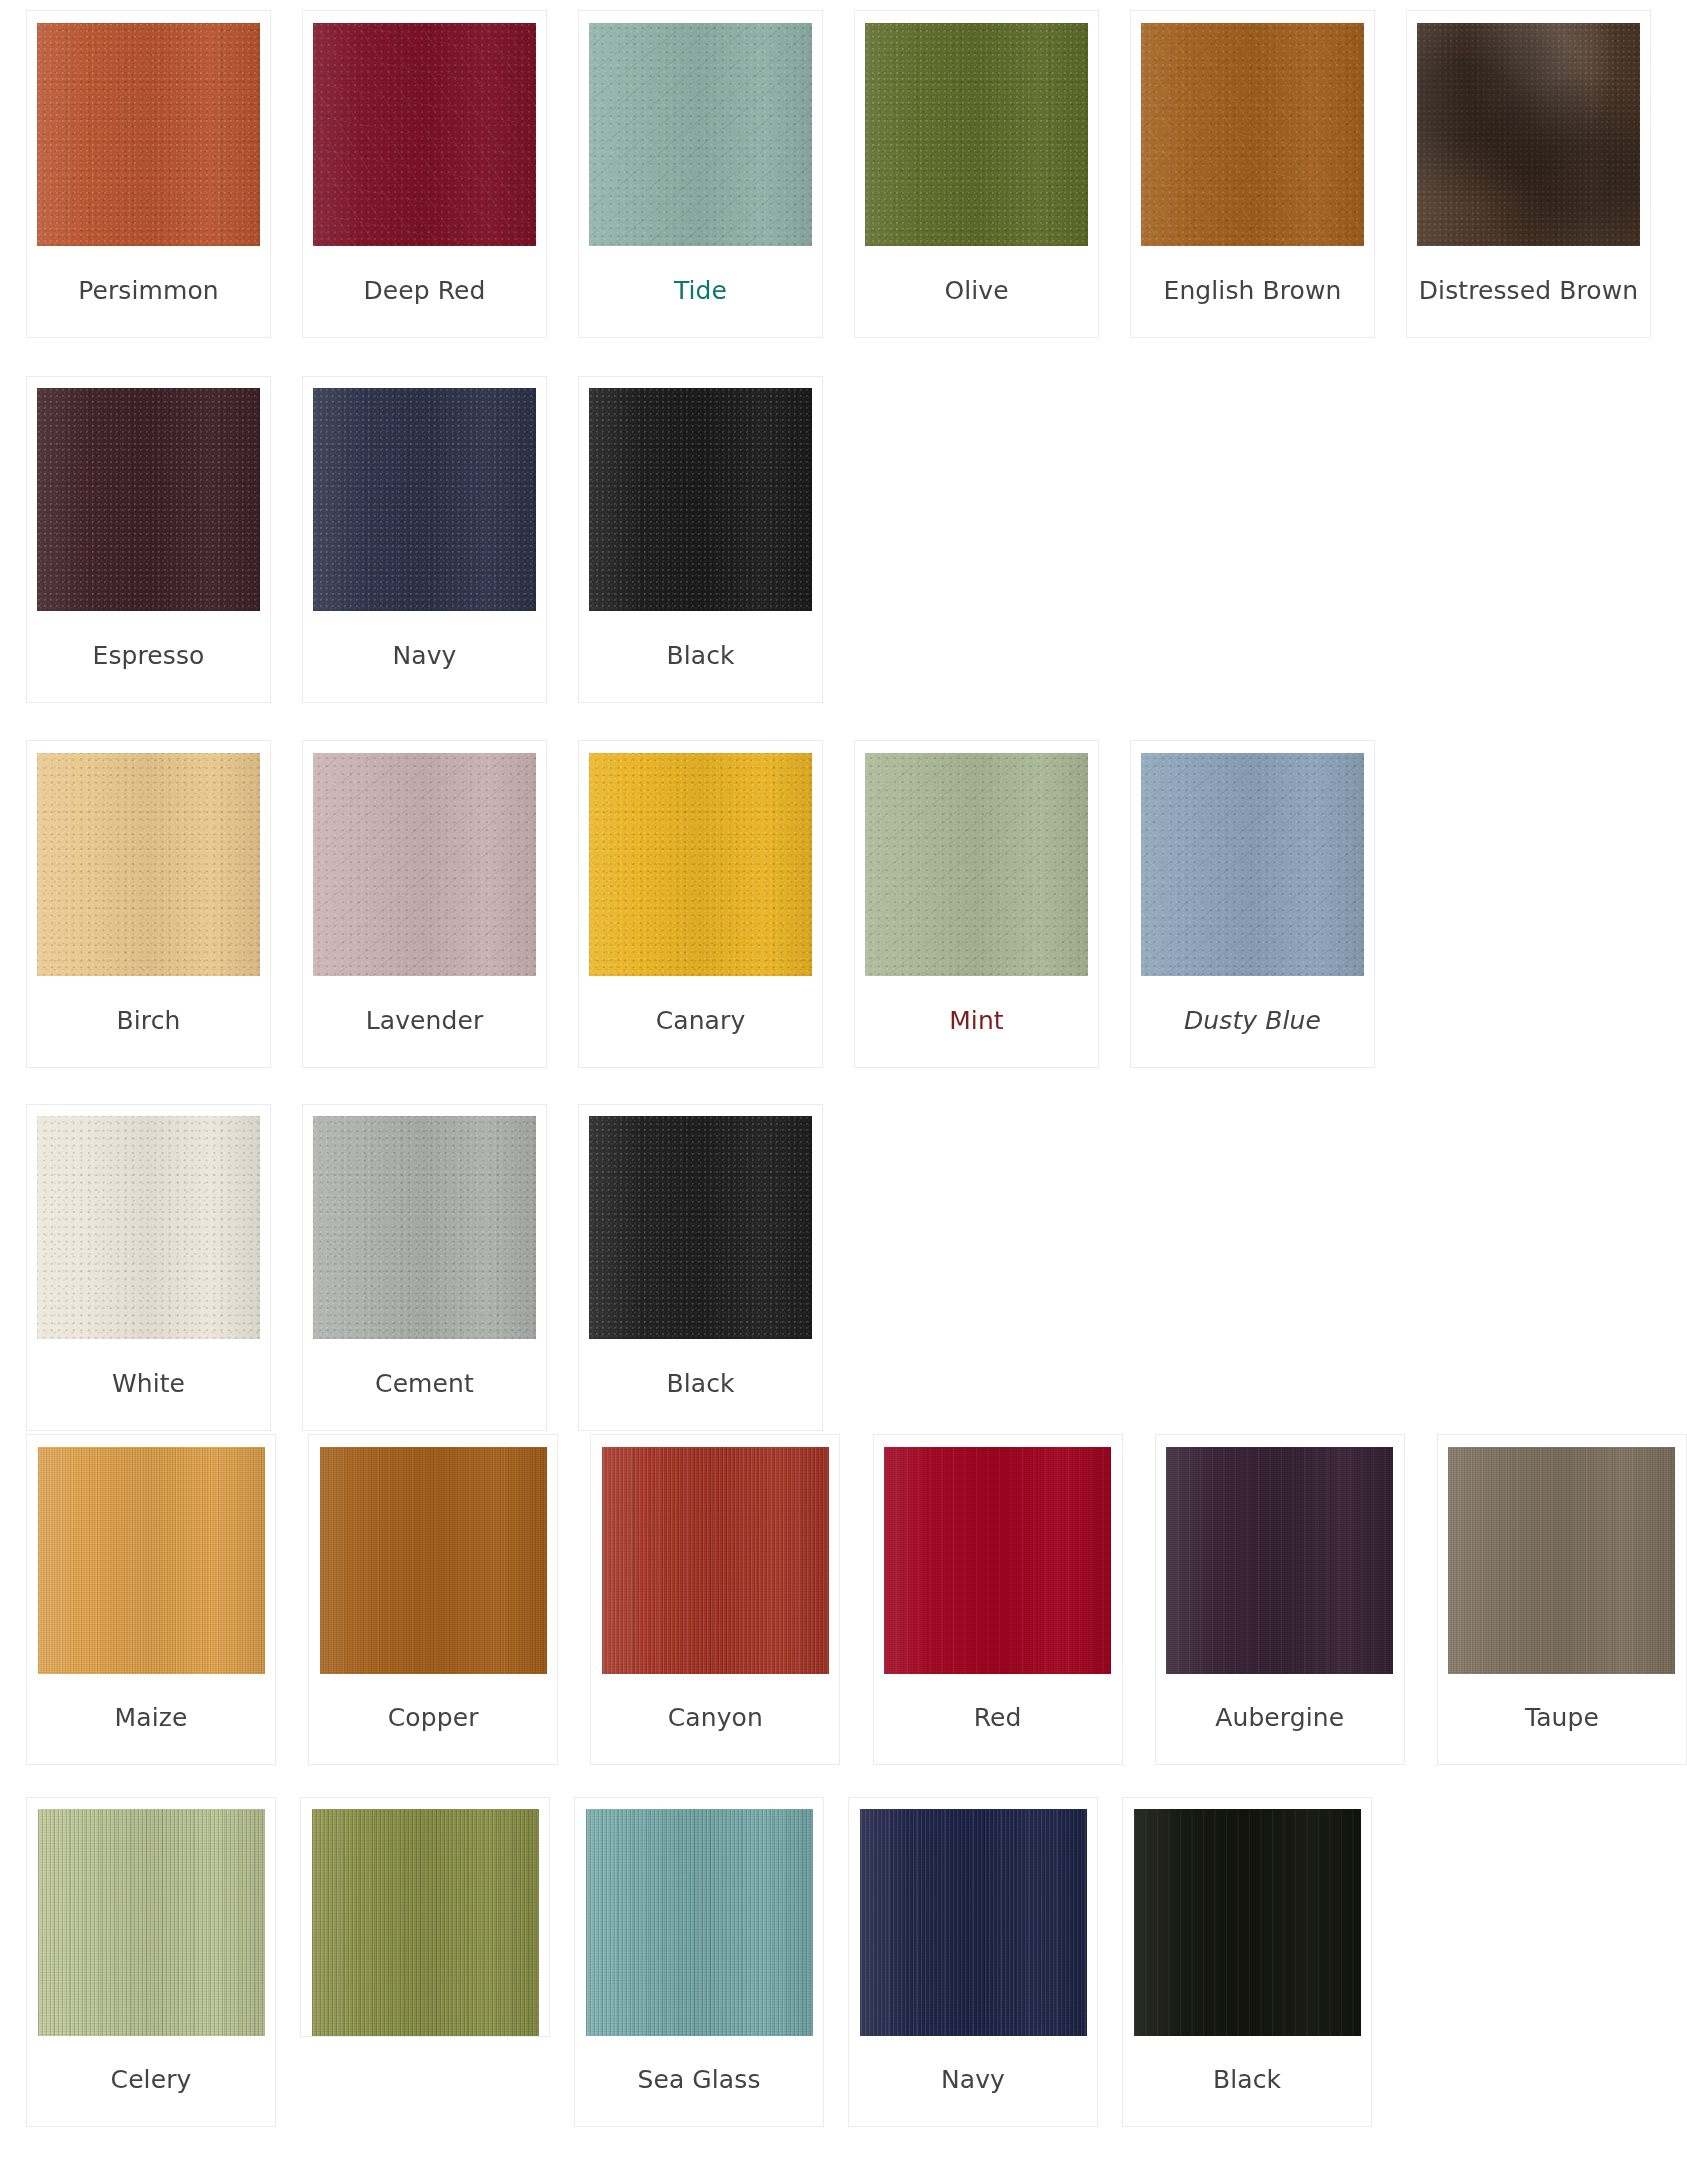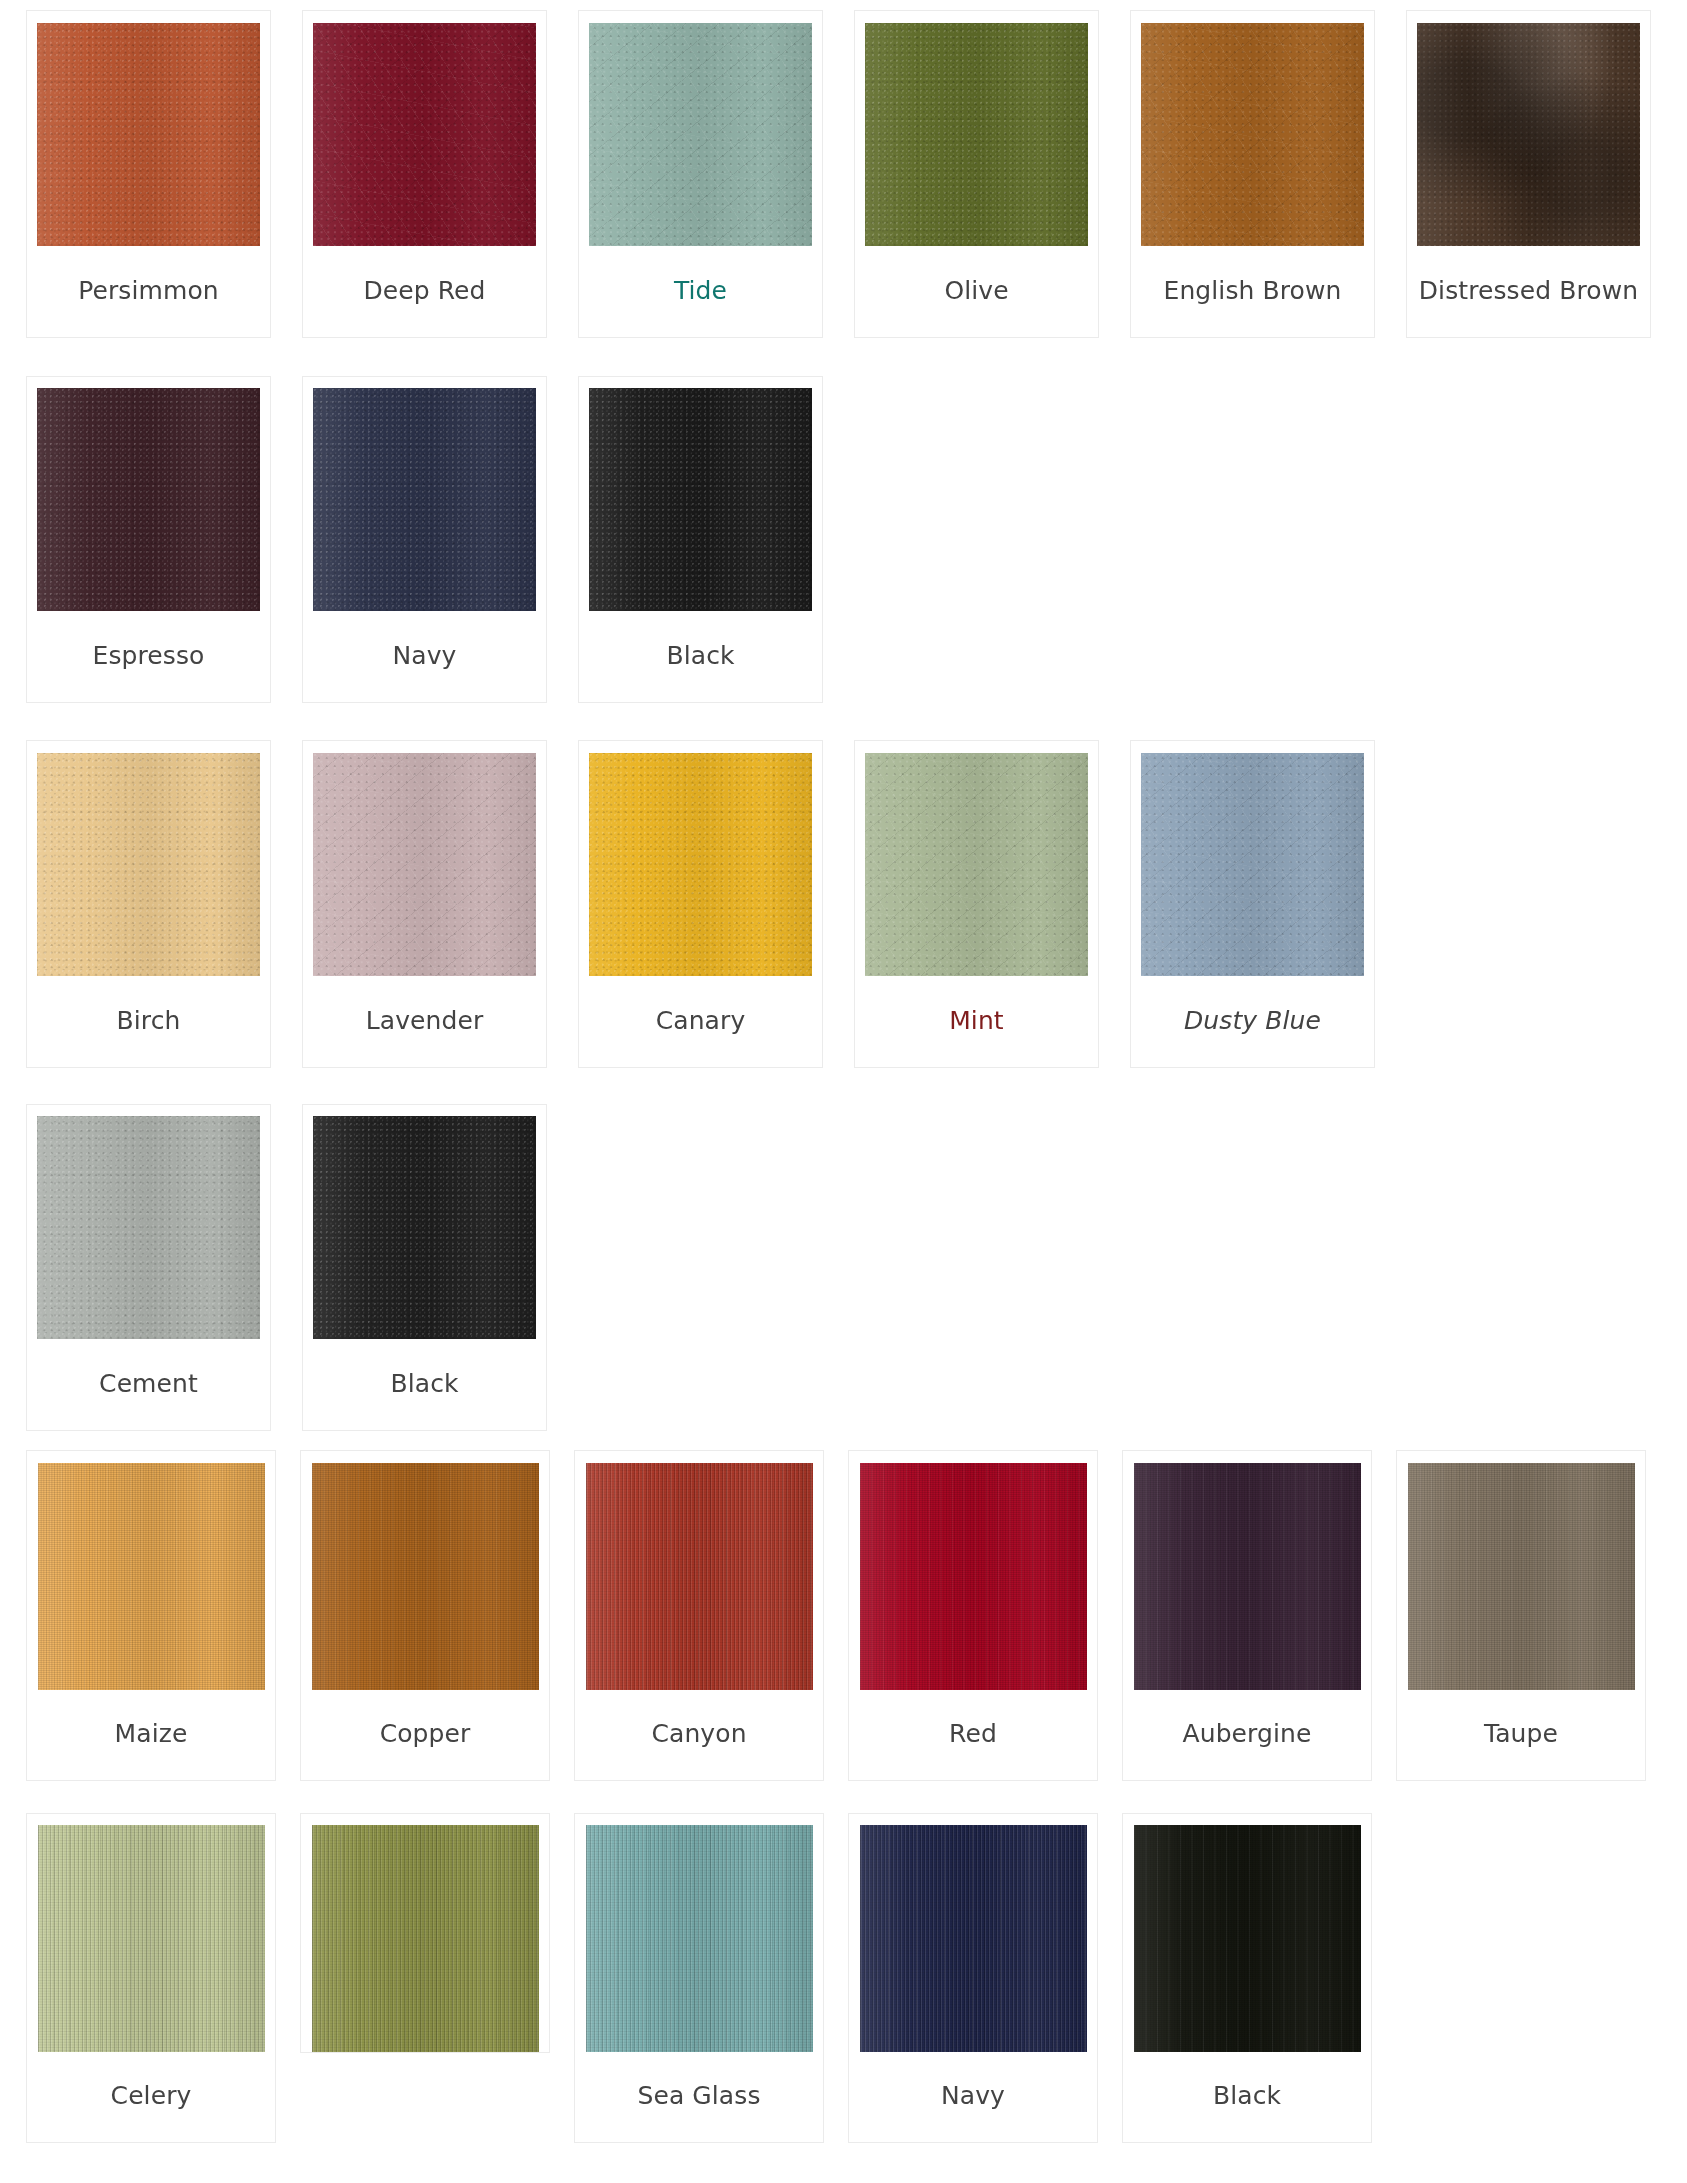--- a/index.html
+++ b/index.html
@@ -86,21 +86,21 @@
   #section-fabric .swatch{
     width:227px;height:227px;
     margin:11.5px 0 0 0;
   }
   #section-fabric .label{
     font-size:25px;
     line-height:28px;
     padding-top:30px;
     padding-bottom:32px;
   }
-  #section-fabric .row-1{margin-top:16px;}
+  #section-fabric .row-1{margin-top:0px;justify-content:space-between;}
   #section-fabric .row-2{margin-top:32px;}
 
   
   
   .tex-leather{
     background-image:
       radial-gradient(circle at 30% 30%, rgba(255,255,255,.16) 0 0.8px, rgba(0,0,0,0) 1.1px),
       radial-gradient(circle at 70% 65%, rgba(0,0,0,.17) 0 0.9px, rgba(0,0,0,0) 1.2px),
       radial-gradient(circle at 12% 78%, rgba(255,255,255,.10) 0 0.7px, rgba(0,0,0,0) 1px),
       radial-gradient(circle at 88% 18%, rgba(0,0,0,.12) 0 0.7px, rgba(0,0,0,0) 1.1px);
@@ -245,20 +245,26 @@
         </div>
         <div class="card">
           <div class="swatch tex-crackle" style="background-color: rgb(140, 162, 183);">
             <div class="sheen-v" style="position: absolute; inset: 0px;"></div>
           </div>
           <div class="label" style="color: rgb(67, 67, 67); font-style: italic;">Dusty Blue</div>
         </div>
       </div>
     <div class="row row-4">
         <div class="card">
+          <div class="swatch tex-leather" style="background-color: rgb(236, 230, 217);">
+            <div class="sheen-v" style="position: absolute; inset: 0px;"></div>
+          </div>
+          <div class="label" style="color: rgb(67, 67, 67);">White</div>
+        </div>
+        <div class="card">
           <div class="swatch tex-leather" style="background-color: rgb(171, 176, 171);">
             <div class="sheen-v" style="position: absolute; inset: 0px;"></div>
           </div>
           <div class="label" style="color: rgb(67, 67, 67);">Cement</div>
         </div>
         <div class="card">
           <div class="swatch tex-leather" style="background-color: rgb(30, 30, 30);">
             <div class="sheen-v" style="position: absolute; inset: 0px;"></div>
           </div>
           <div class="label" style="color: rgb(67, 67, 67);">Black</div>

